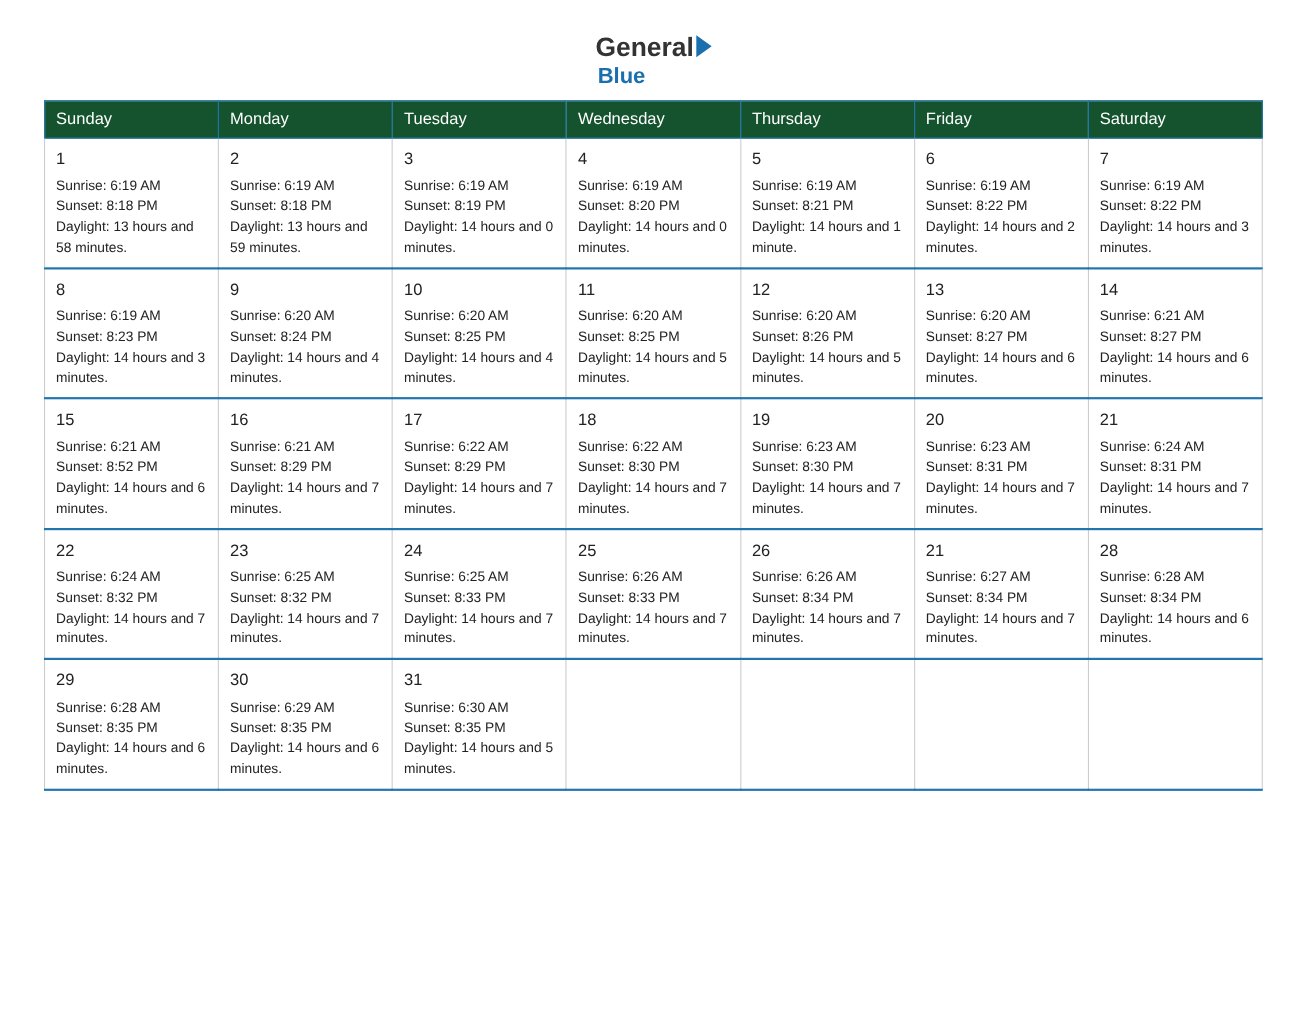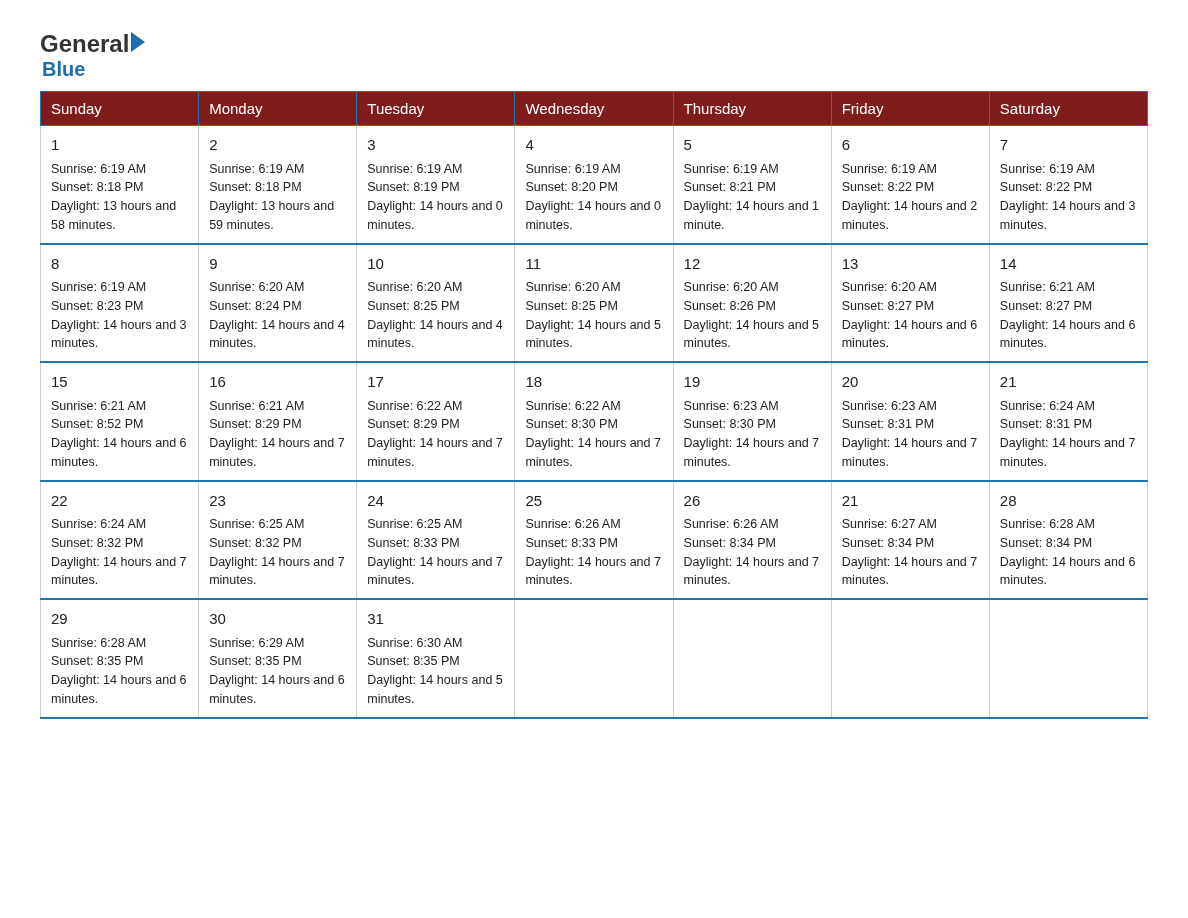--- a/index.html
+++ b/index.html
@@ -5,21 +5,21 @@
     * { box-sizing: border-box; margin: 0; padding: 0; }
     body {
       font-family: Arial, sans-serif;
       background: #fff;
       padding: 30px 40px;
       width: 1188px;
       min-height: 918px;
     }
     .header {
       display: flex;
-      justify-content: space-between;
+      justify-content: center;
       align-items: flex-start;
       margin-bottom: 10px;
     }
     .logo-triangle {
       width: 0;
       height: 0;
       border-left: 14px solid #1a6faf;
       border-top: 10px solid transparent;
       border-bottom: 10px solid transparent;
       margin-left: 2px;
@@ -52,21 +52,21 @@
       font-size: 20px;
       color: #333;
       margin-top: 4px;
     }
     table {
       width: 100%;
       border-collapse: collapse;
       margin-top: 10px;
     }
     thead tr {
-      background-color: #7f1d1d;
+      background-color: #14532d;
     }
     thead th {
       color: #fff;
       text-align: left;
       padding: 8px 10px;
       font-size: 15px;
       font-weight: normal;
       border: 1px solid #2176ae;
     }
     tbody td {

